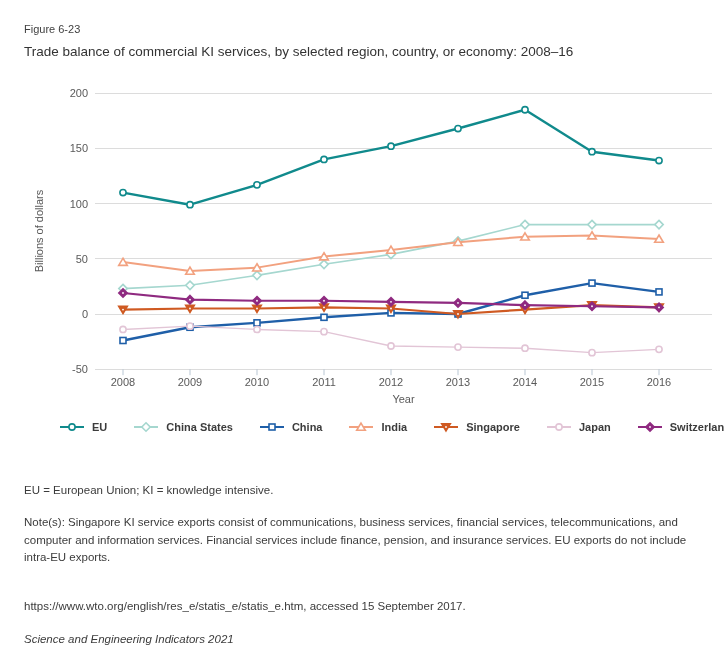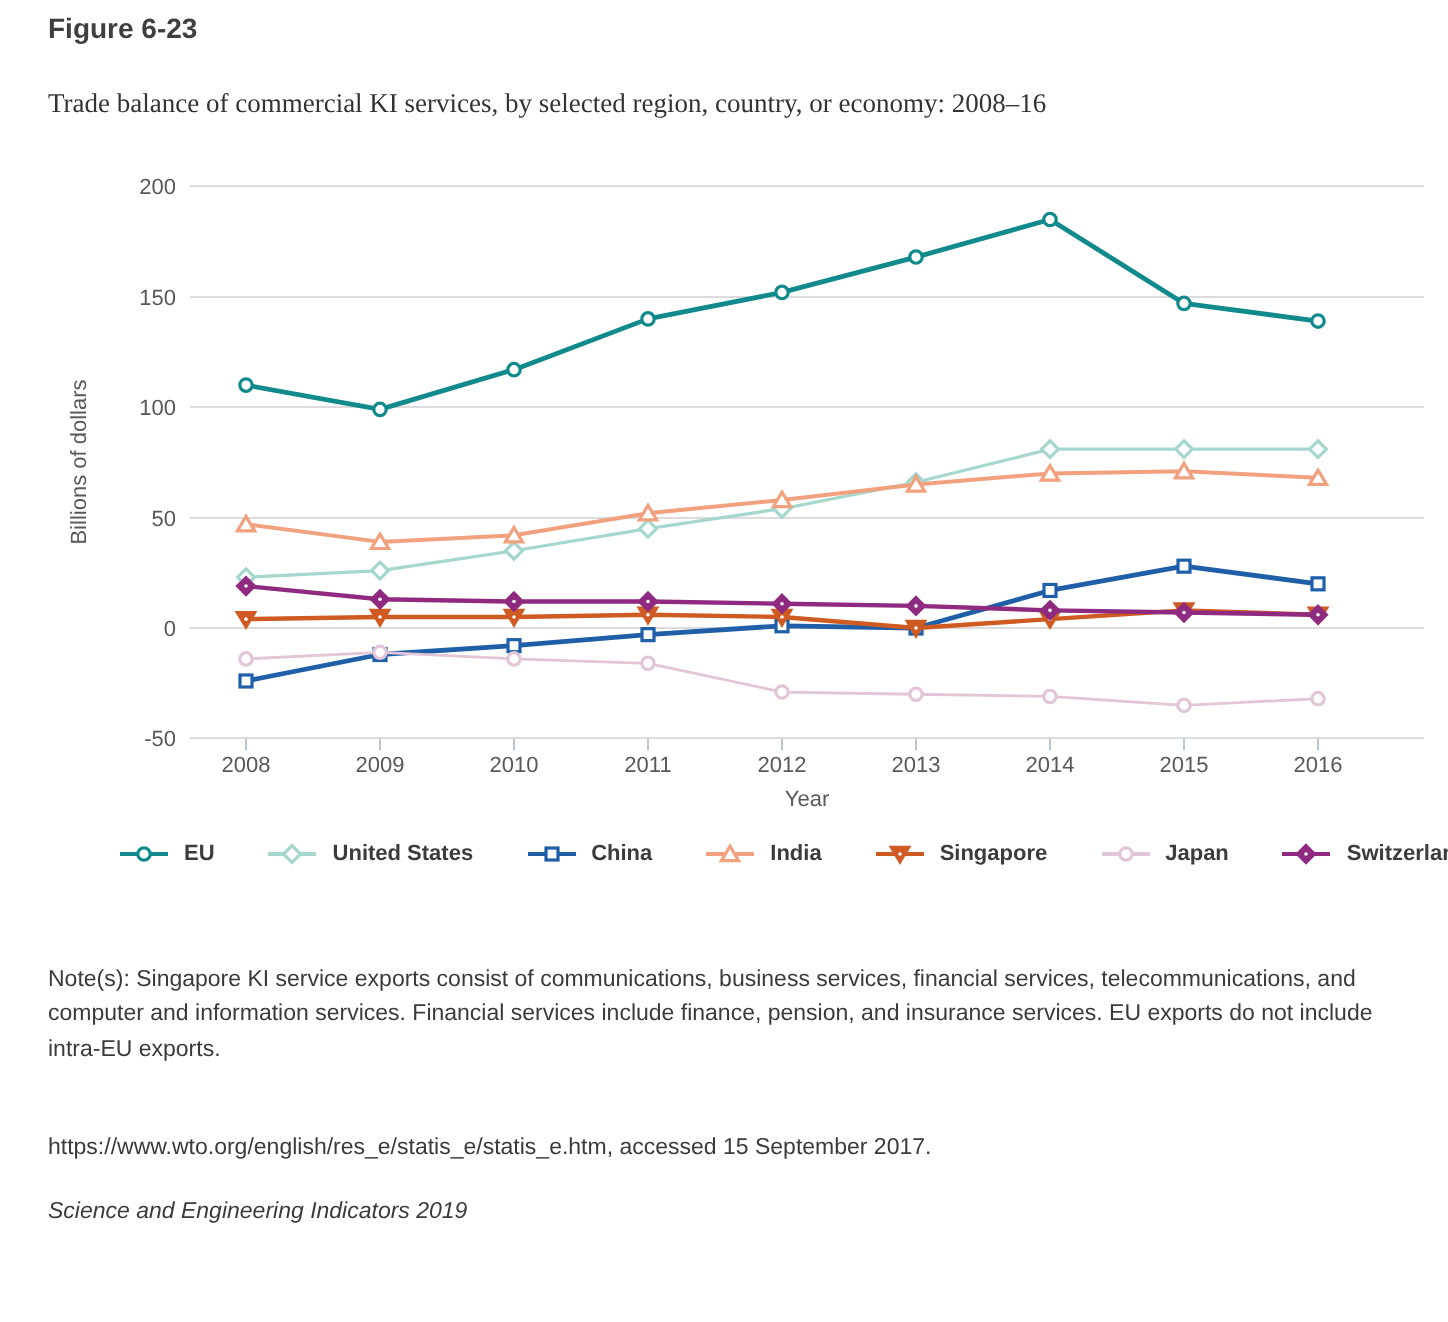--- a/index.html
+++ b/index.html
@@ -5,28 +5,27 @@
   html,body{margin:0;padding:0;background:#ffffff;}
   .page{
     position:relative;
     width:724px;height:661px;
     background:#ffffff;
     font-family:"Liberation Sans","DejaVu Sans",sans-serif;
     color:#3b3b3b;
     overflow:hidden;
   }
   .figure-label{
-    position:absolute;left:24px;top:6px;
-    font-size:14px;color:#3f3f3f;font-weight:bold;
+    position:absolute;left:24px;top:23px;
+    font-size:11px;color:#3f3f3f;
   }
   .figure-title{
     position:absolute;left:24px;top:44px;
     font-size:13.5px;color:#333333;
     width:680px;
-    font-family:Liberation Serif, serif;
   }
   .chart-wrap{position:absolute;left:0;top:80px;width:648px;height:332px;}
   .legend{
     position:absolute;left:58px;top:421px;
     display:flex;align-items:center;gap:25px;
     width:660px;
   }
   .legend-item{display:flex;align-items:center;gap:6px;}
   .legend-item .lbl{
     font-size:11px;font-weight:bold;color:#3c3c3c;white-space:nowrap;
@@ -325,21 +324,21 @@
         </svg>
         <span class="lbl">EU</span>
       </div>
       <div class="legend-item">
         <svg width="28" height="12">
           <line x1="2" y1="6" x2="26" y2="6" stroke="#a5d7cf" stroke-width="2"></line>
           <g>
             <path d="M14 1.7999999999999998L18.2 6L14 10.2L9.8 6Z" fill="#ffffff" stroke="#a5d7cf" stroke-width="1.6"></path>
           </g>
         </svg>
-        <span class="lbl">United States</span>
+        <span class="lbl">China States</span>
       </div>
       <div class="legend-item">
         <svg width="28" height="12">
           <line x1="2" y1="6" x2="26" y2="6" stroke="#1f5fa8" stroke-width="2"></line>
           <g>
             <rect x="11" y="3" width="6" height="6" fill="#ffffff" stroke="#1f5fa8" stroke-width="1.6"></rect>
           </g>
         </svg>
         <span class="lbl">China</span>
       </div>
@@ -377,19 +376,20 @@
           <g>
             <path d="M14 1.7999999999999998L18.2 6L14 10.2L9.8 6Z" fill="#8f2a80" stroke="#8f2a80" stroke-width="1.6"></path>
             <circle cx="14" cy="6" r="0.9" fill="#ffffff" stroke="none"></circle>
           </g>
         </svg>
         <span class="lbl">Switzerland</span>
       </div>
     </div>
 
   <div class="footnotes">
+    <p>EU = European Union; KI = knowledge intensive.</p>
     <p>Note(s): Singapore KI service exports consist of communications, business services, financial services, telecommunications, and computer and information services. Financial services include finance, pension, and insurance services. EU exports do not include intra-EU exports.</p>
     <p><br>
        <span>https://www.wto.org/english/res_e/statis_e/statis_e.htm, accessed 15 September 2017.</span></p>
-    <p class="attribution">Science and Engineering Indicators 2019</p>
+    <p class="attribution">Science and Engineering Indicators 2021</p>
   </div>
 
 </div>
 
 </body></html>

